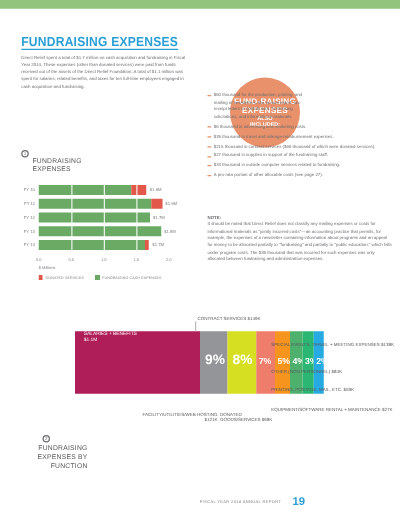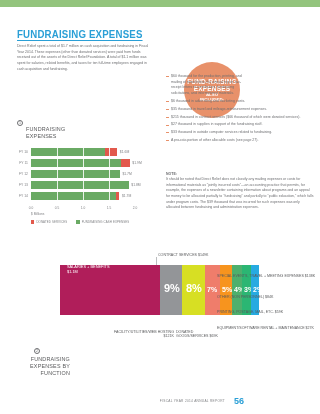--- a/index.html
+++ b/index.html
@@ -274,15 +274,15 @@
         <div class="callout" style="left: 217px; top: 76px; width: 100px;">EQUIPMENT/SOFTWARE RENTAL + MAINTENANCE  $27K</div>
         <div class="callout" style="left: 112px; top: 80px; width: 62px; text-align: right;">FACILITY/UTILITIES/WEB HOSTING $121K</div>
         <div class="callout" style="left: 176px; top: 80px; width: 42px; text-align: left;">DONATED GOODS/SERVICES $69K</div>
       </div>
   </div>
 
   <div class="chart2-num">2</div>
   <div class="chart2-title">FUNDRAISING EXPENSES BY FUNCTION</div>
 
   <div class="footer">FISCAL YEAR 2014 ANNUAL REPORT</div>
-  <div class="pageno">56</div>
+  <div class="pageno">19</div>
 
 </div>
 
 </body></html>

